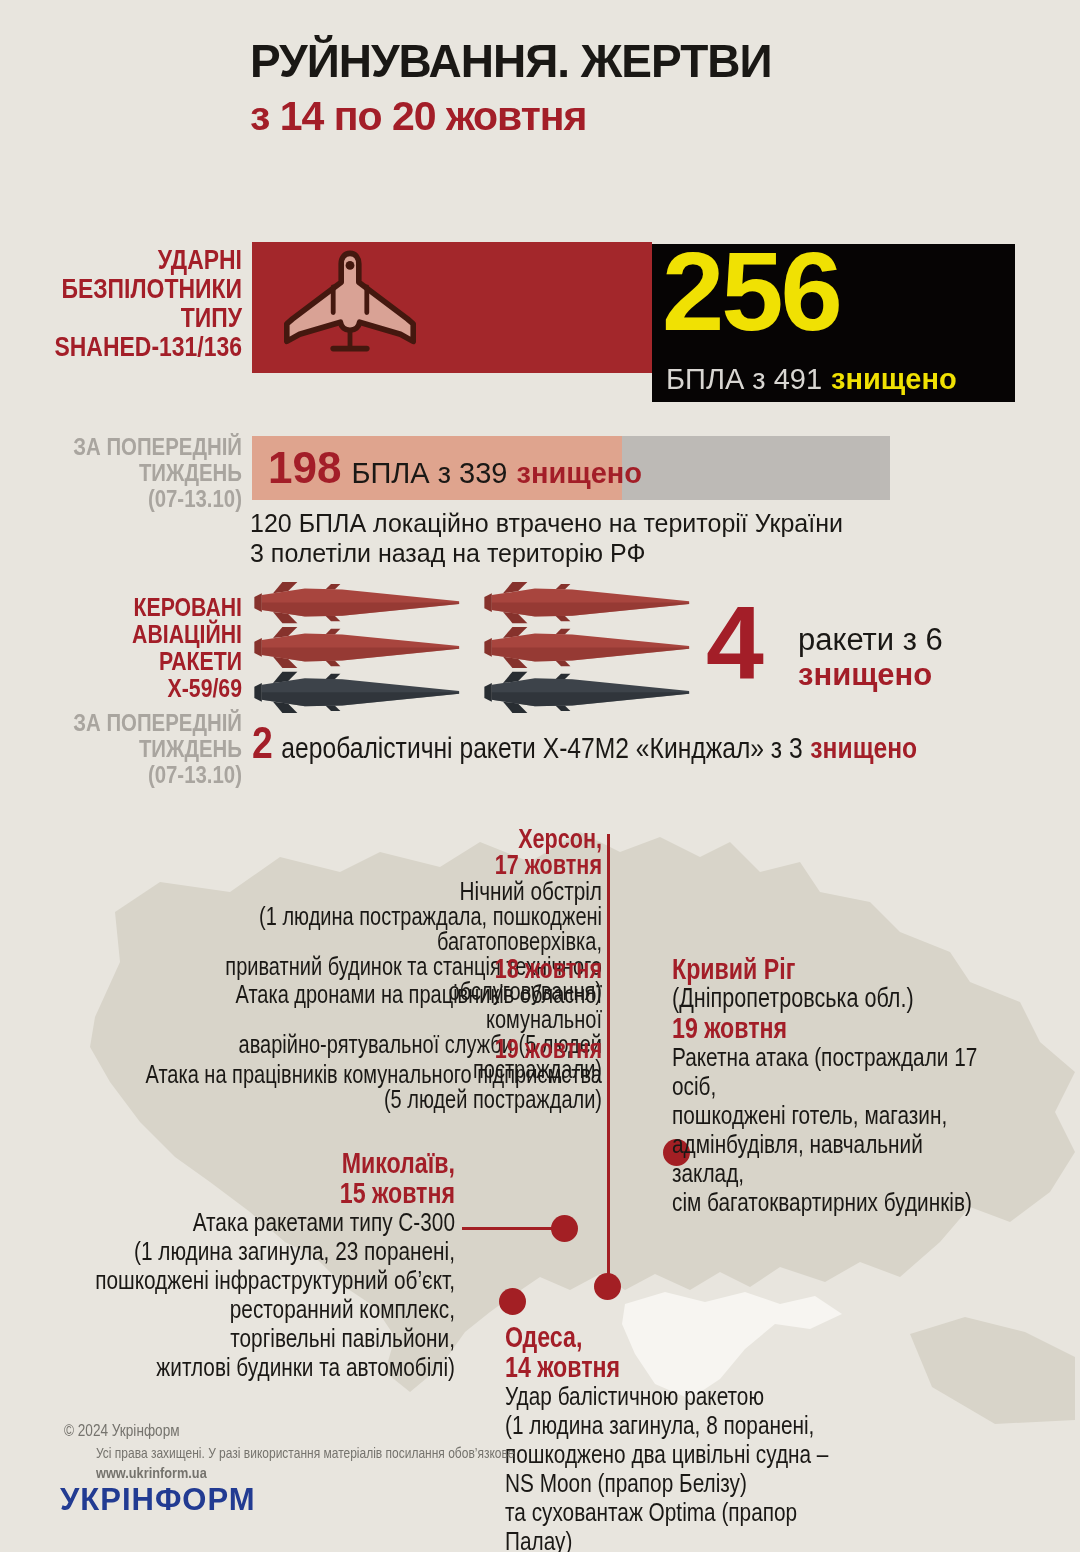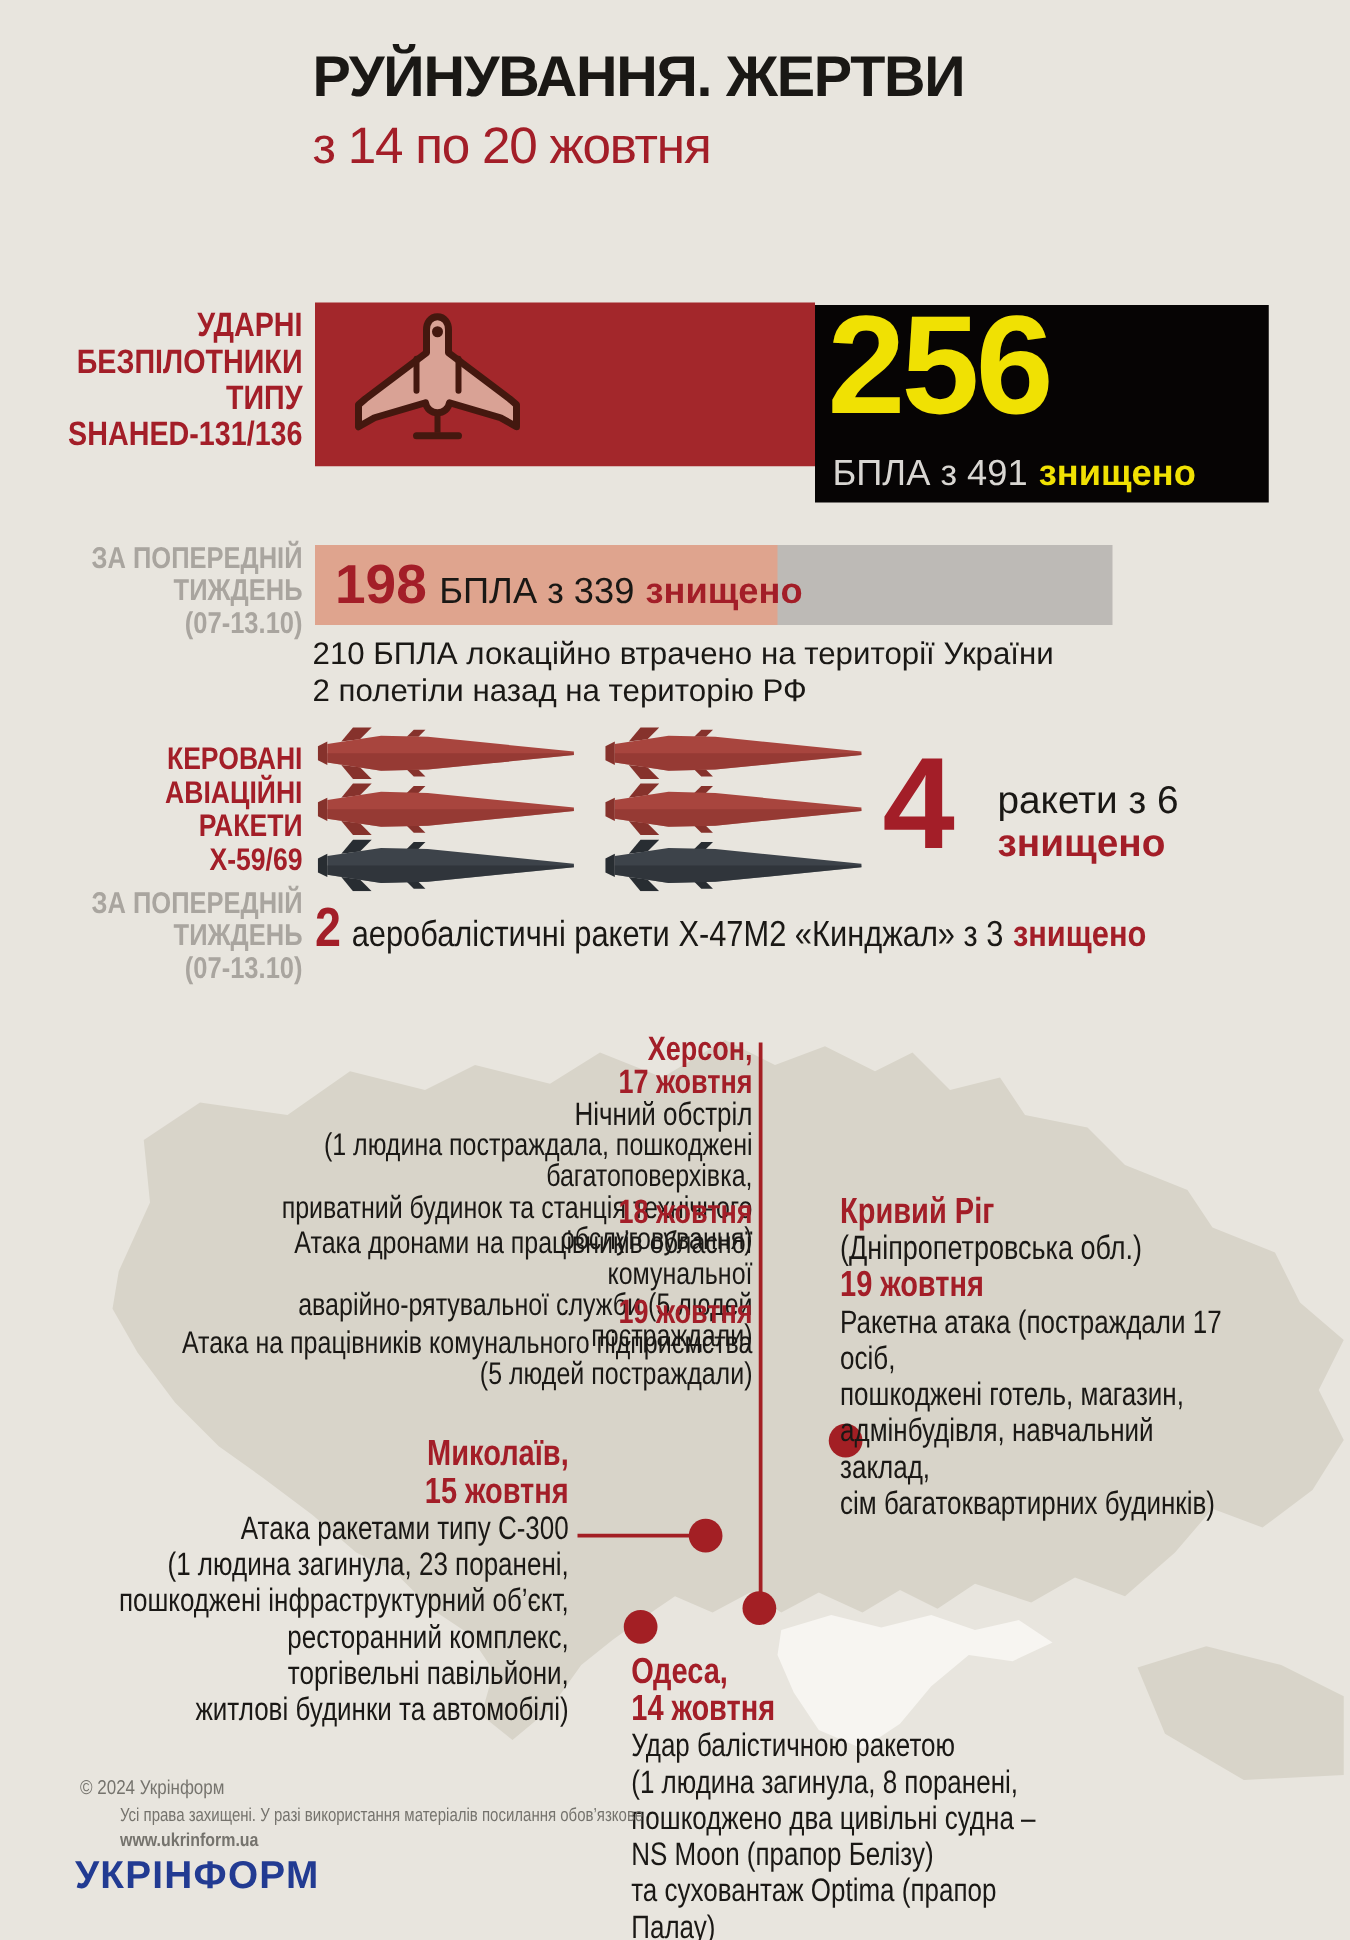--- a/index.html
+++ b/index.html
@@ -3,21 +3,21 @@
 <meta charset="utf-8">
 <style>
   html,body{margin:0;padding:0;}
   .page{position:relative;width:1080px;height:1552px;background:var(--bg,#e8e5de);
         font-family:"Liberation Sans",sans-serif;color:var(--ink,#1a1815);overflow:hidden;}
   .abs{position:absolute;}
 
   
   #title{left:250px;top:38px;}
   .t-line{font-size:46px;font-weight:bold;line-height:47px;letter-spacing:-1px;color:var(--ink);}
-  .t-period{font-size:41px;font-weight:normal;color:var(--red);margin-top:8px;letter-spacing:-1px;}
+  .t-period{font-size:41px;font-weight:bold;color:var(--red);margin-top:8px;letter-spacing:-1px;}
 
   
   .side-label{text-align:right;font-weight:bold;transform:scaleX(.85);transform-origin:top right;}
   .red-label{color:var(--red);}
   .gray-label{color:var(--label-gray);}
   #drone-label{left:10px;top:246px;width:232px;font-size:27px;line-height:29px;}
   #prev-drone-label{left:10px;top:434px;width:232px;font-size:24px;line-height:26px;}
   #missile-label{left:10px;top:594px;width:232px;font-size:25px;line-height:27px;}
   #prev-missile-label{left:10px;top:710px;width:232px;font-size:24px;line-height:26px;}
 
@@ -131,22 +131,22 @@
   </div>
 
   <div class="abs" id="prev-bar">
     <div class="fill"></div>
     <div class="txt stat-line">
       <span class="v">198</span><span class="m">БПЛА з 339</span><span class="d">знищено</span>
     </div>
   </div>
 
   <div class="abs note" id="prev-drone-notes">
-    <div>210  БПЛА локаційно втрачено на території України</div>
-    <div>2 полетіли назад на територію РФ</div>
+    <div>120  БПЛА локаційно втрачено на території України</div>
+    <div>3 полетіли назад на територію РФ</div>
   </div>
 
   <div class="abs side-label red-label" id="missile-label">
     <div>КЕРОВАНІ</div>
     <div>АВІАЦІЙНІ РАКЕТИ</div>
     <div>Х-59/69</div>
   </div>
 
   <svg class="abs" id="missiles-svg" viewBox="0 0 477 141" aria-hidden="true">
     <defs>

